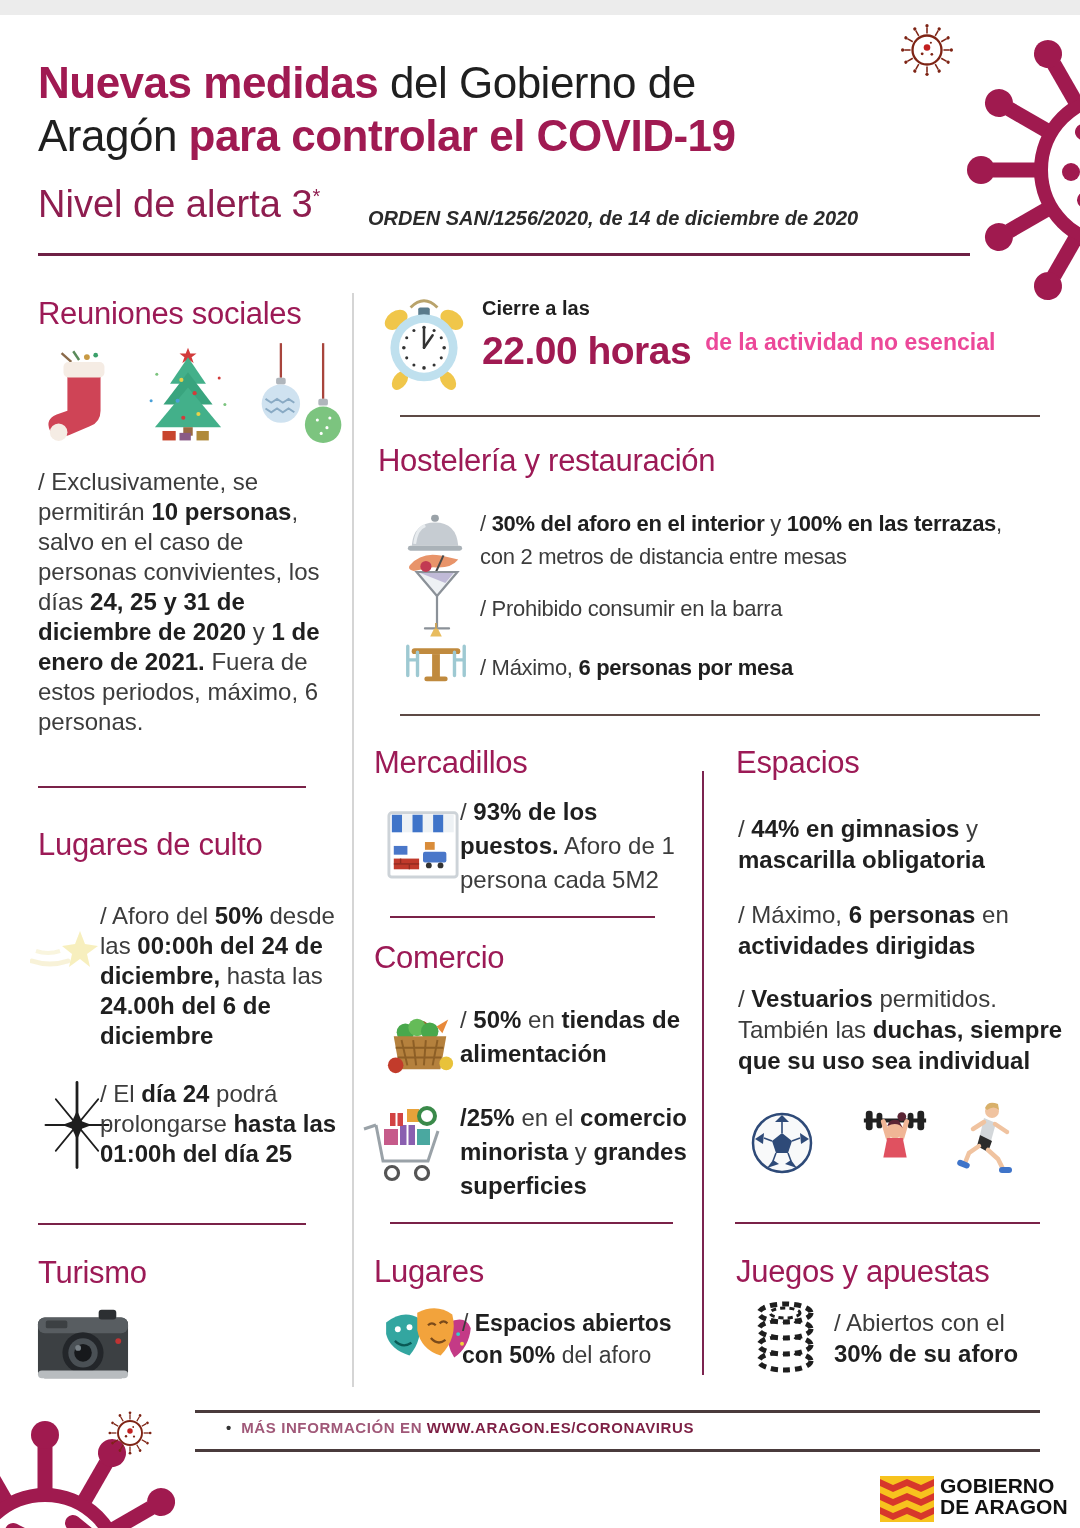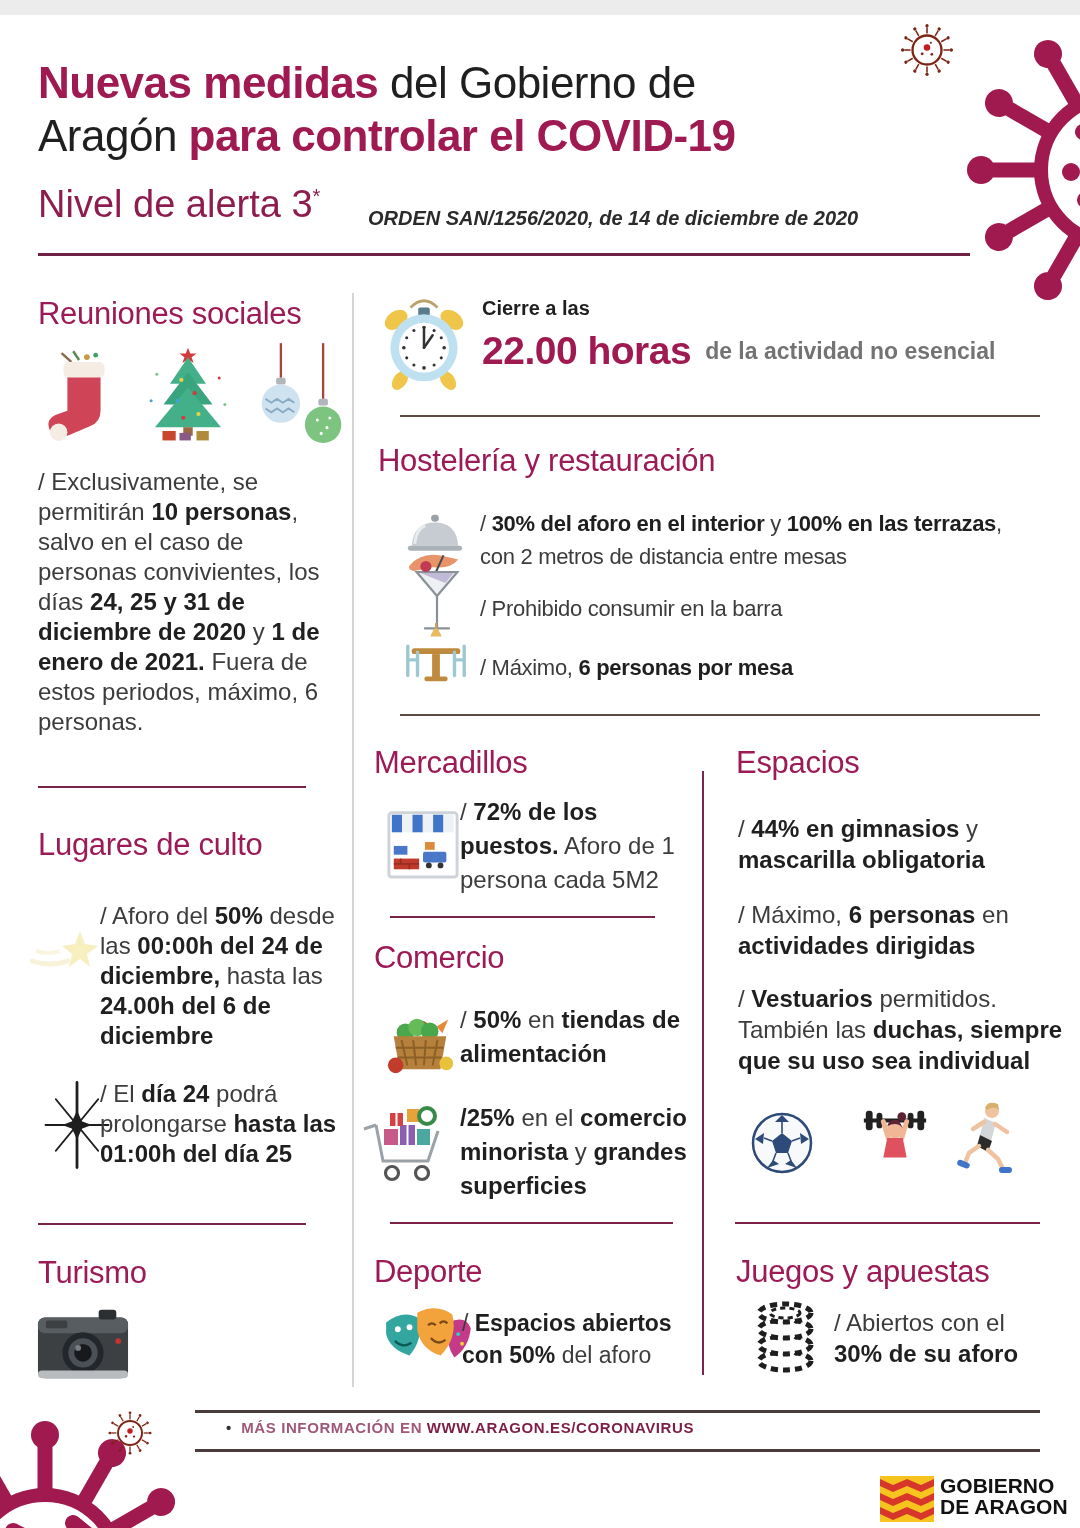--- a/index.html
+++ b/index.html
@@ -22,23 +22,23 @@
   .t22{font-size:22px;line-height:33px;letter-spacing:-0.3px}
   .lh31{line-height:31px}
   .lh34{line-height:34px}
   .hr{height:2px;background:#7a2248}
   .hr-dark{height:2px;background:#5d4a45}
   .hr-top{height:3px;background:#6e2045}
   .hr-foot{height:3px;background:#4a3b3c}
   .vline-gray{width:2px;background:#d5d5d5}
   .vline-mar{width:2px;background:#7c2450}
   .closure-lead{font-size:20px;font-weight:700;color:#1f1f1f}
-  .closure-main{display:flex;align-items:center;gap:14px;white-space:nowrap}
+  .closure-main{display:flex;align-items:flex-start;gap:14px;white-space:nowrap}
   .closure-time{font-size:39px;font-weight:700;color:#a01a52;letter-spacing:-0.5px}
-  .closure-tail{font-size:23px;font-weight:700;color:#737373}
+  .closure-tail{font-size:23px;font-weight:700;color:#ec4899}
   .info{font-size:15px;letter-spacing:0.6px;color:#a05878;font-weight:700;white-space:nowrap}
   .info .dot{color:#333;margin-right:10px;letter-spacing:0}
   .info .url{color:#7d1f44}
   .logo-text{font-size:21px;line-height:21px;font-weight:800;color:#121212}
   .icon-row{display:flex;align-items:flex-end;gap:14px}
   svg{display:block}
 </style>
 </head>
 <body>
 
@@ -318,21 +318,21 @@
     <rect x="40" y="38" width="10" height="8" fill="#d98c3a"></rect>
     <rect x="38" y="48" width="24" height="11" rx="2" fill="#4a77c9"></rect>
     <circle cx="44" cy="62" r="3" fill="#333"></circle>
       <circle cx="56" cy="62" r="3" fill="#333"></circle>
     <rect x="8" y="55" width="26" height="11" fill="#c0392b"></rect>
     <line x1="8" y1="60.5" x2="34" y2="60.5" stroke="#8f2a20" stroke-width="1.4"></line>
     <line x1="15" y1="55" x2="15" y2="60" stroke="#8f2a20" stroke-width="1.4"></line>
     <line x1="24" y1="61" x2="24" y2="66" stroke="#8f2a20" stroke-width="1.4"></line>
   </svg>
   <div class="abs body t24 lh34" style="left:460px;top:780px">
-      <div class="ln"><span>/ </span><span class="b">72% de los</span></div>
+      <div class="ln"><span>/ </span><span class="b">93% de los</span></div>
       <div class="ln"><span class="b">puestos.</span><span> Aforo de 1</span></div>
       <div class="ln"><span>persona cada 5M2</span></div>
     </div>
 
   <div class="abs hr" style="left:390px;top:901px;width:265px"></div>
 
   <div class="abs sec-h" style="left:374px;top:925px">Comercio</div>
   <svg class="abs" style="left:384px;top:990px;width:72px;height:74px" viewBox="0 0 74 76">
     <path d="M22 32 Q37 4 52 32" fill="none" stroke="#96682e" stroke-width="4.5"></path>
     <circle cx="22" cy="28" r="9" fill="#49a84c"></circle>
@@ -371,21 +371,21 @@
     <circle cx="62" cy="74" r="6.5" fill="none" stroke="#555" stroke-width="3.2"></circle>
   </svg>
   <div class="abs body t24 lh34" style="left:460px;top:1086px">
       <div class="ln"><span class="b">/</span><span class="b">25%</span><span> en el </span><span class="b">comercio</span></div>
       <div class="ln"><span class="b">minorista</span><span> y </span><span class="b">grandes</span></div>
       <div class="ln"><span class="b">superficies</span></div>
     </div>
 
   <div class="abs hr" style="left:390px;top:1207px;width:283px"></div>
 
-  <div class="abs sec-h" style="left:374px;top:1239px">Deporte</div>
+  <div class="abs sec-h" style="left:374px;top:1239px">Lugares</div>
   <svg class="abs" style="left:380px;top:1286px;width:94px;height:72px" viewBox="0 0 96 74">
     <path d="M70 22 Q88 14 93 28 Q91 48 76 58 Q67 44 70 30 Z" fill="#c43a86"></path>
     <path d="M6 22 Q24 8 40 18 Q44 40 30 56 Q10 50 6 34 Z" fill="#33a6a0"></path>
     <circle cx="18" cy="29" r="3" fill="#fff"></circle>
       <circle cx="30" cy="27" r="3" fill="#fff"></circle>
     <path d="M15 41 Q23 49 32 43" stroke="#0a5a55" stroke-width="2.4" fill="none"></path>
     <path d="M38 12 Q58 2 74 14 Q80 38 62 56 Q42 50 38 30 Z" fill="#f2a33c"></path>
     <path d="M49 25 q4 -4 8 0" stroke="#7a4a1a" stroke-width="2.2" fill="none"></path>
     <path d="M61 23 q4 -4 8 0" stroke="#7a4a1a" stroke-width="2.2" fill="none"></path>
     <path d="M52 38 q7 8 15 2" stroke="#7a4a1a" stroke-width="2.4" fill="none"></path>

